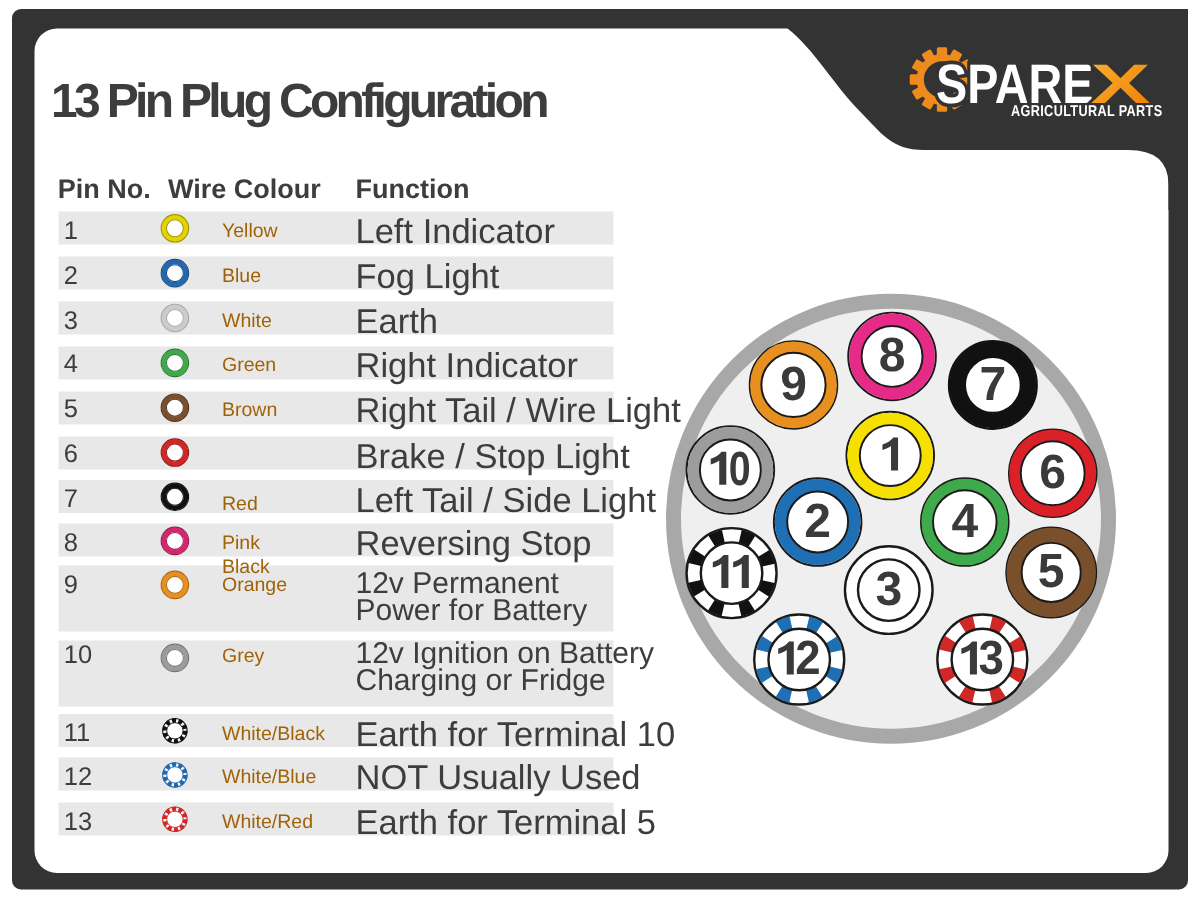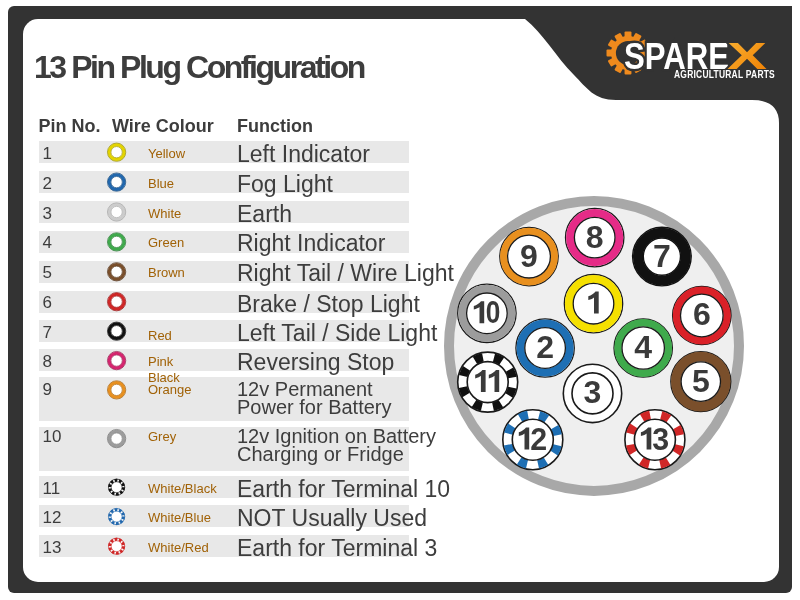--- a/index.html
+++ b/index.html
@@ -70,21 +70,21 @@
 <div class="col" style="top:426.1px;">Grey</div>
 <div class="fun2" style="top:426.85px;">12v Ignition on Battery<br>Charging or Fridge</div>
 <div class="num" style="top:477.7px;">11</div>
 <div class="col" style="top:477.7px;">White/Black</div>
 <div class="fun" style="top:477.7px;">Earth for Terminal 10</div>
 <div class="num" style="top:507.1px;">12</div>
 <div class="col" style="top:507.1px;">White/Blue</div>
 <div class="fun" style="top:507.1px;">NOT Usually Used</div>
 <div class="num" style="top:536.7px;">13</div>
 <div class="col" style="top:536.7px;">White/Red</div>
-<div class="fun" style="top:536.7px;">Earth for Terminal 3</div>
+<div class="fun" style="top:536.7px;">Earth for Terminal 5</div>
 
 <svg class="tc" width="800" height="600" viewBox="0 0 800 600">
   <g fill="#ffffff">
 
 <circle cx="116.6" cy="152.2" r="7.4" stroke="#e3d400" stroke-width="3"></circle>
       <circle cx="116.6" cy="152.2" r="9.15" fill="none" stroke="#9f9600" stroke-width="0.75"></circle>
       <circle cx="116.6" cy="152.2" r="5.65" fill="none" stroke="#9f9600" stroke-width="0.7"></circle>
 <circle cx="116.6" cy="182.1" r="7.4" stroke="#2268ae" stroke-width="3"></circle>
       <circle cx="116.6" cy="182.1" r="9.15" fill="none" stroke="#174e83" stroke-width="0.75"></circle>
       <circle cx="116.6" cy="182.1" r="5.65" fill="none" stroke="#174e83" stroke-width="0.7"></circle>

